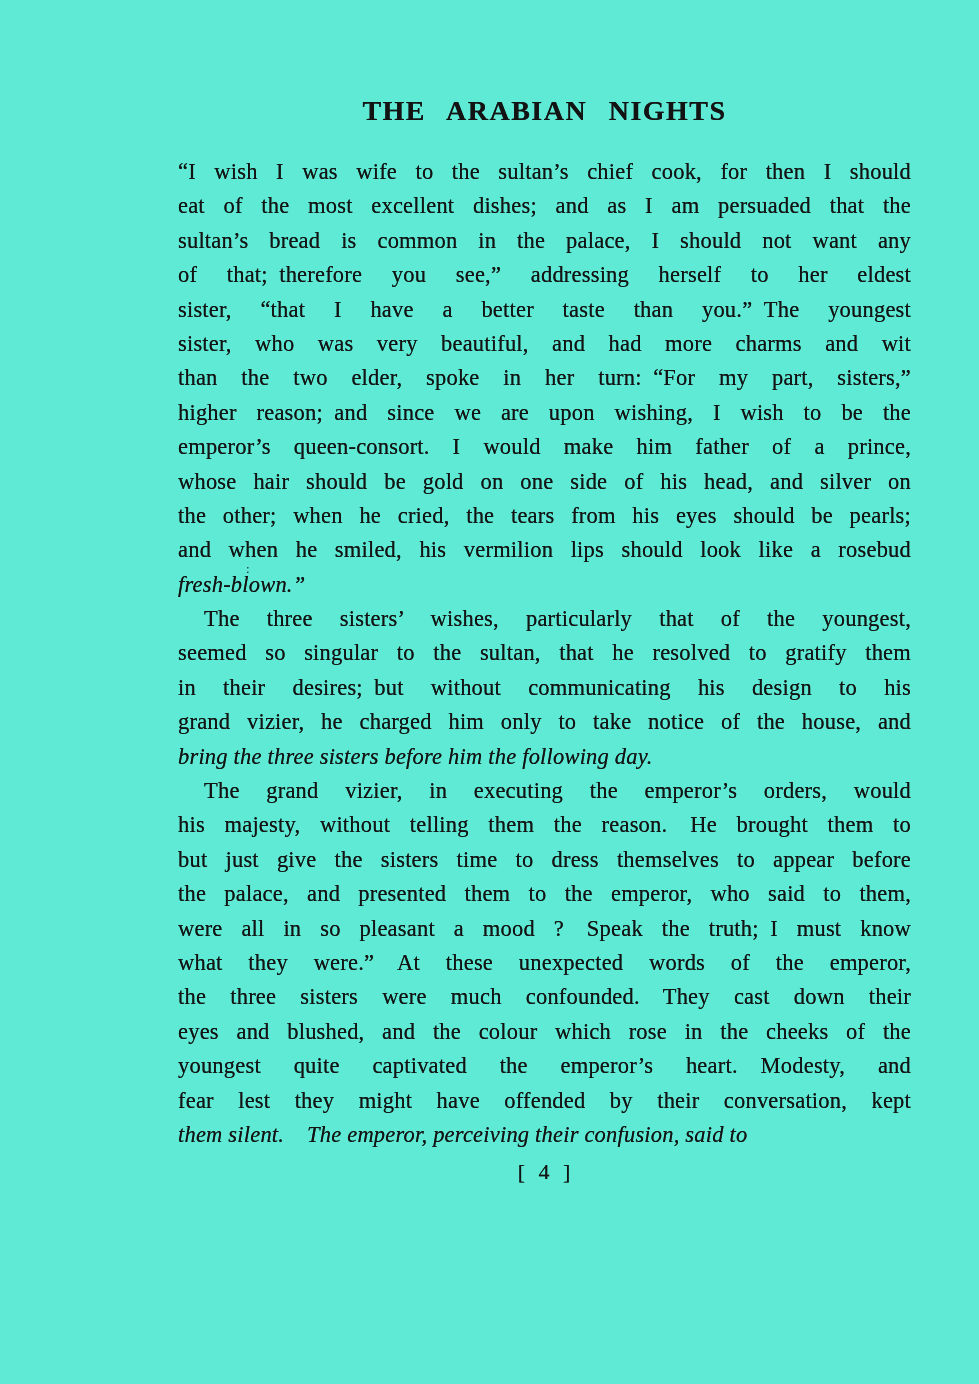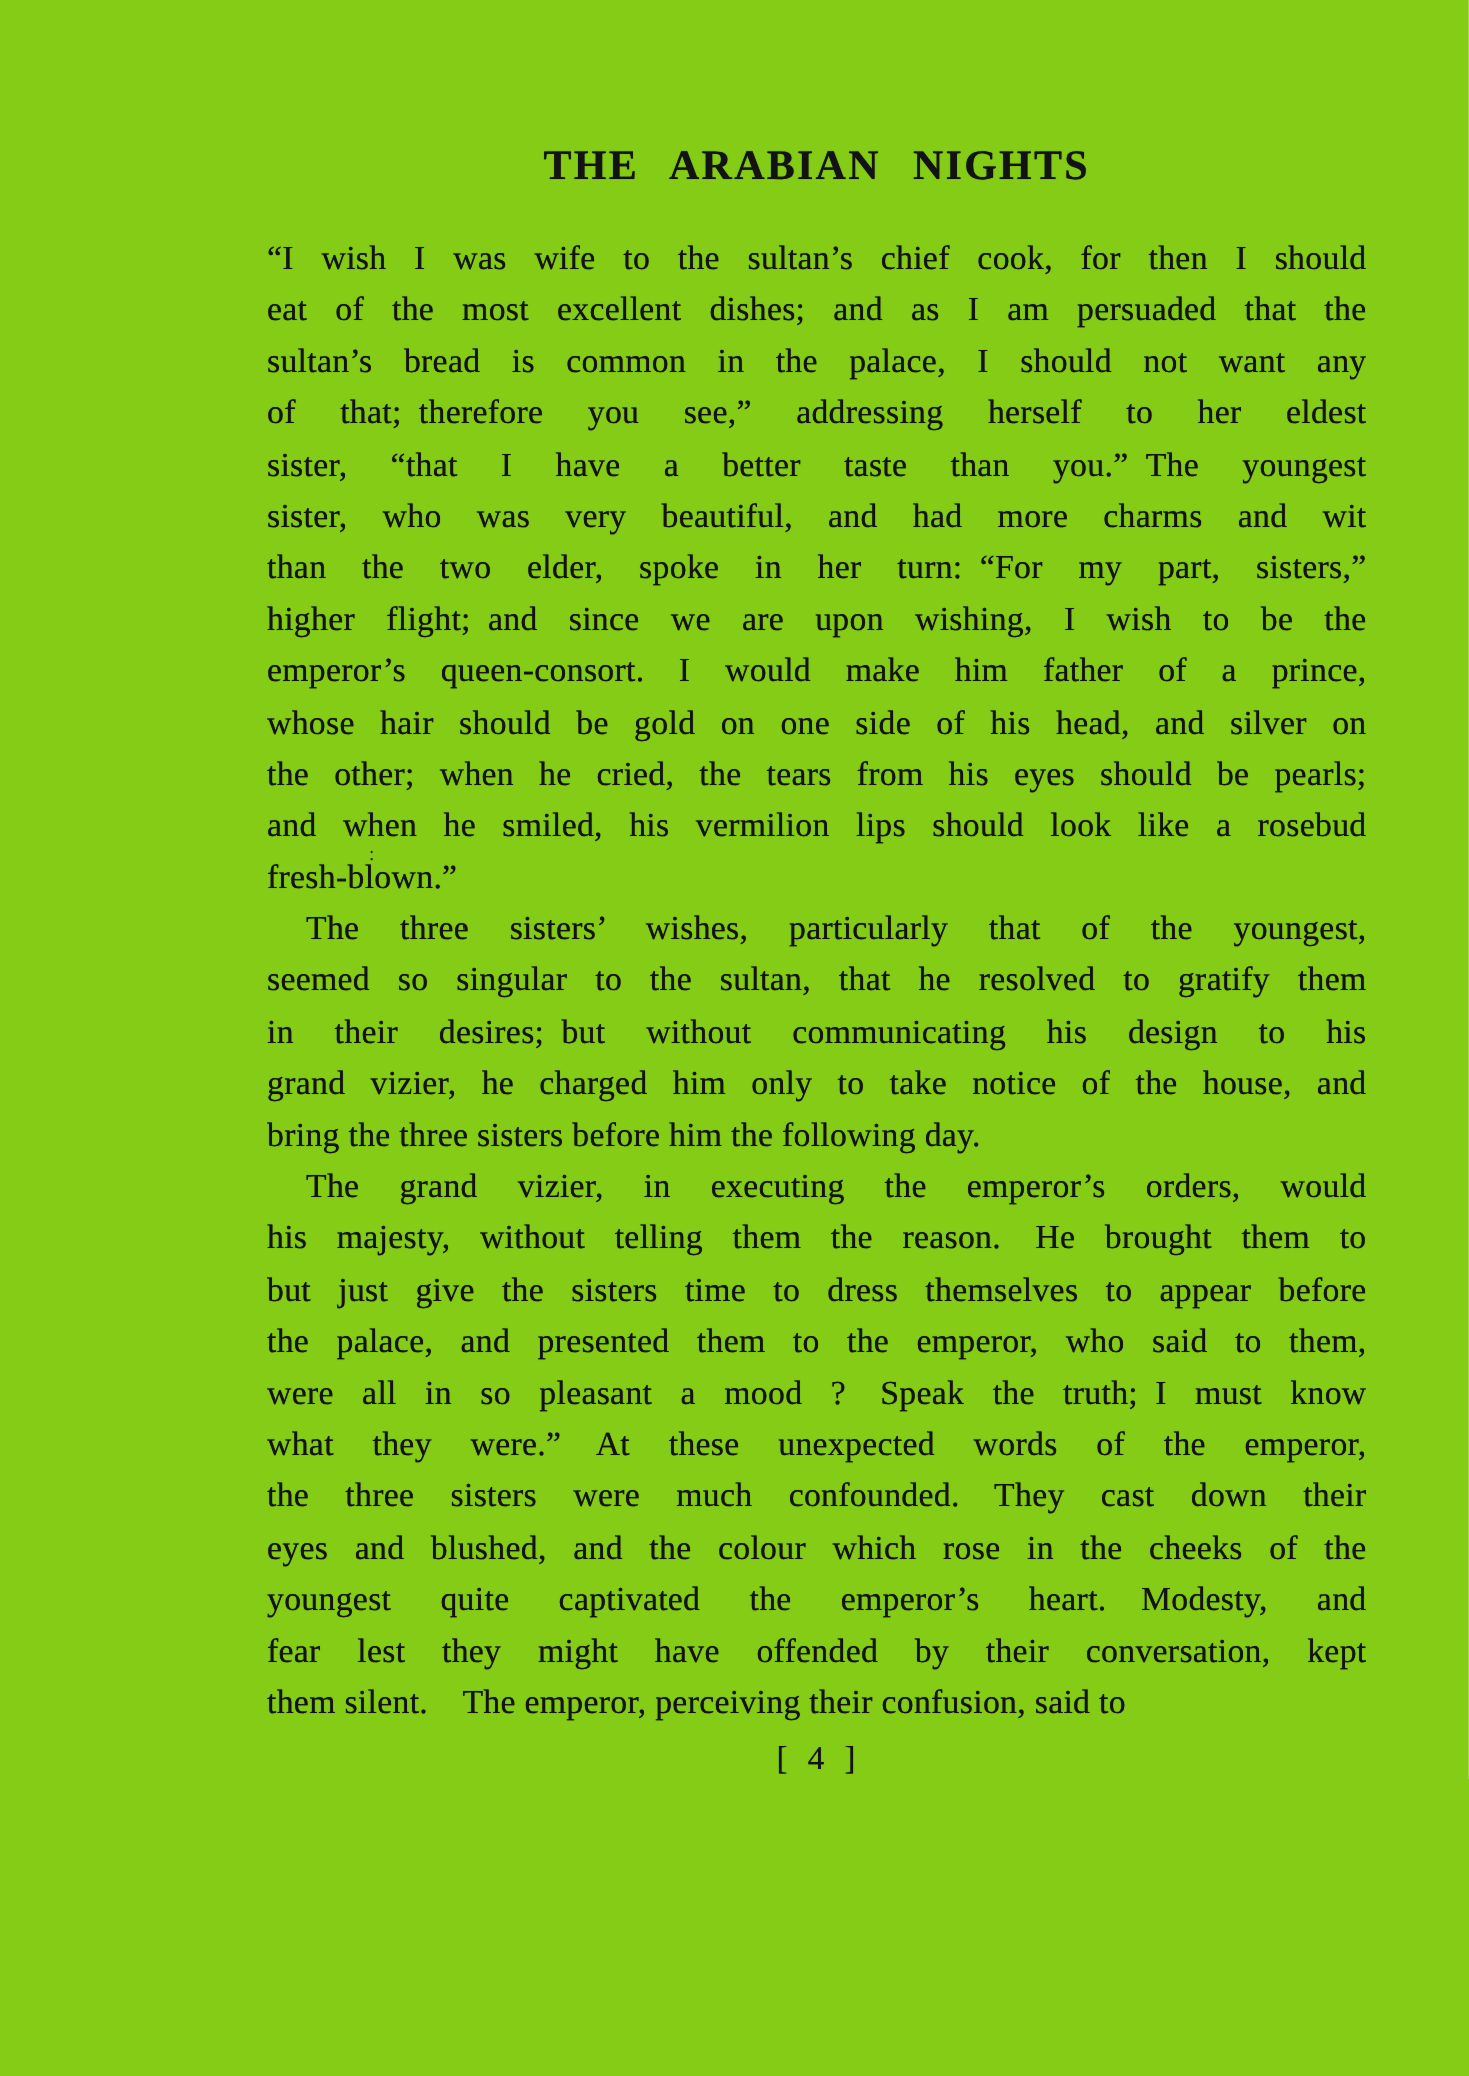--- a/index.html
+++ b/index.html
@@ -32,53 +32,53 @@
   .line {
     font-size: 22.5px;
     height: 34.4px;
     line-height: 34.4px;
     letter-spacing: 0.2px;
     text-align: justify;
     text-align-last: justify;
     overflow: hidden;
     text-shadow: 0 0 0.5px rgba(10,10,10,0.75);
   }
-  .line.para-last { text-align-last: left; }
+  .line.para-last { text-align-last: left; font-style: italic; }
   .line.indented { text-indent: 26px; }
   .folio {
     margin-top: 5px;
     text-align: center;
     font-size: 22px;
     line-height: 30px;
     letter-spacing: 1px;
     word-spacing: 6px;
     text-shadow: 0 0 0.5px rgba(10,10,10,0.75);
   }
   .speck {
     position: absolute;
     color: #1f1f1f;
     font-size: 13px;
     line-height: 13px;
   }
 </style>
 </head>
 <body>
 
-<div class="page" style="background: #84cc16; color: rgb(19, 19, 19);">
+<div class="page" style="background: #5eead4; color: rgb(19, 19, 19);">
   <div class="column">
     <h1 class="title">THE  ARABIAN  NIGHTS</h1>
     <div class="body-text">
         <div class="line">“I wish I was wife to the sultan’s chief cook, for then I should</div>
         <div class="line">eat of the most excellent dishes; and as I am persuaded that the</div>
         <div class="line">sultan’s bread is common in the palace, I should not want any</div>
         <div class="line">of that; therefore you see,” addressing herself to her eldest</div>
         <div class="line">sister, “that I have a better taste than you.” The youngest</div>
         <div class="line">sister, who was very beautiful, and had more charms and wit</div>
         <div class="line">than the two elder, spoke in her turn: “For my part, sisters,”</div>
-        <div class="line">higher flight; and since we are upon wishing, I wish to be the</div>
+        <div class="line">higher reason; and since we are upon wishing, I wish to be the</div>
         <div class="line">emperor’s queen-consort.  I would make him father of a prince,</div>
         <div class="line">whose hair should be gold on one side of his head, and silver on</div>
         <div class="line">the other; when he cried, the tears from his eyes should be pearls;</div>
         <div class="line">and when he smiled, his vermilion lips should look like a rosebud</div>
         <div class="line para-last">fresh-blown.”</div>
         <div class="line indented">The three sisters’ wishes, particularly that of the youngest,</div>
         <div class="line">seemed so singular to the sultan, that he resolved to gratify them</div>
         <div class="line">in their desires; but without communicating his design to his</div>
         <div class="line">grand vizier, he charged him only to take notice of the house, and</div>
         <div class="line para-last">bring the three sisters before him the following day.</div>

